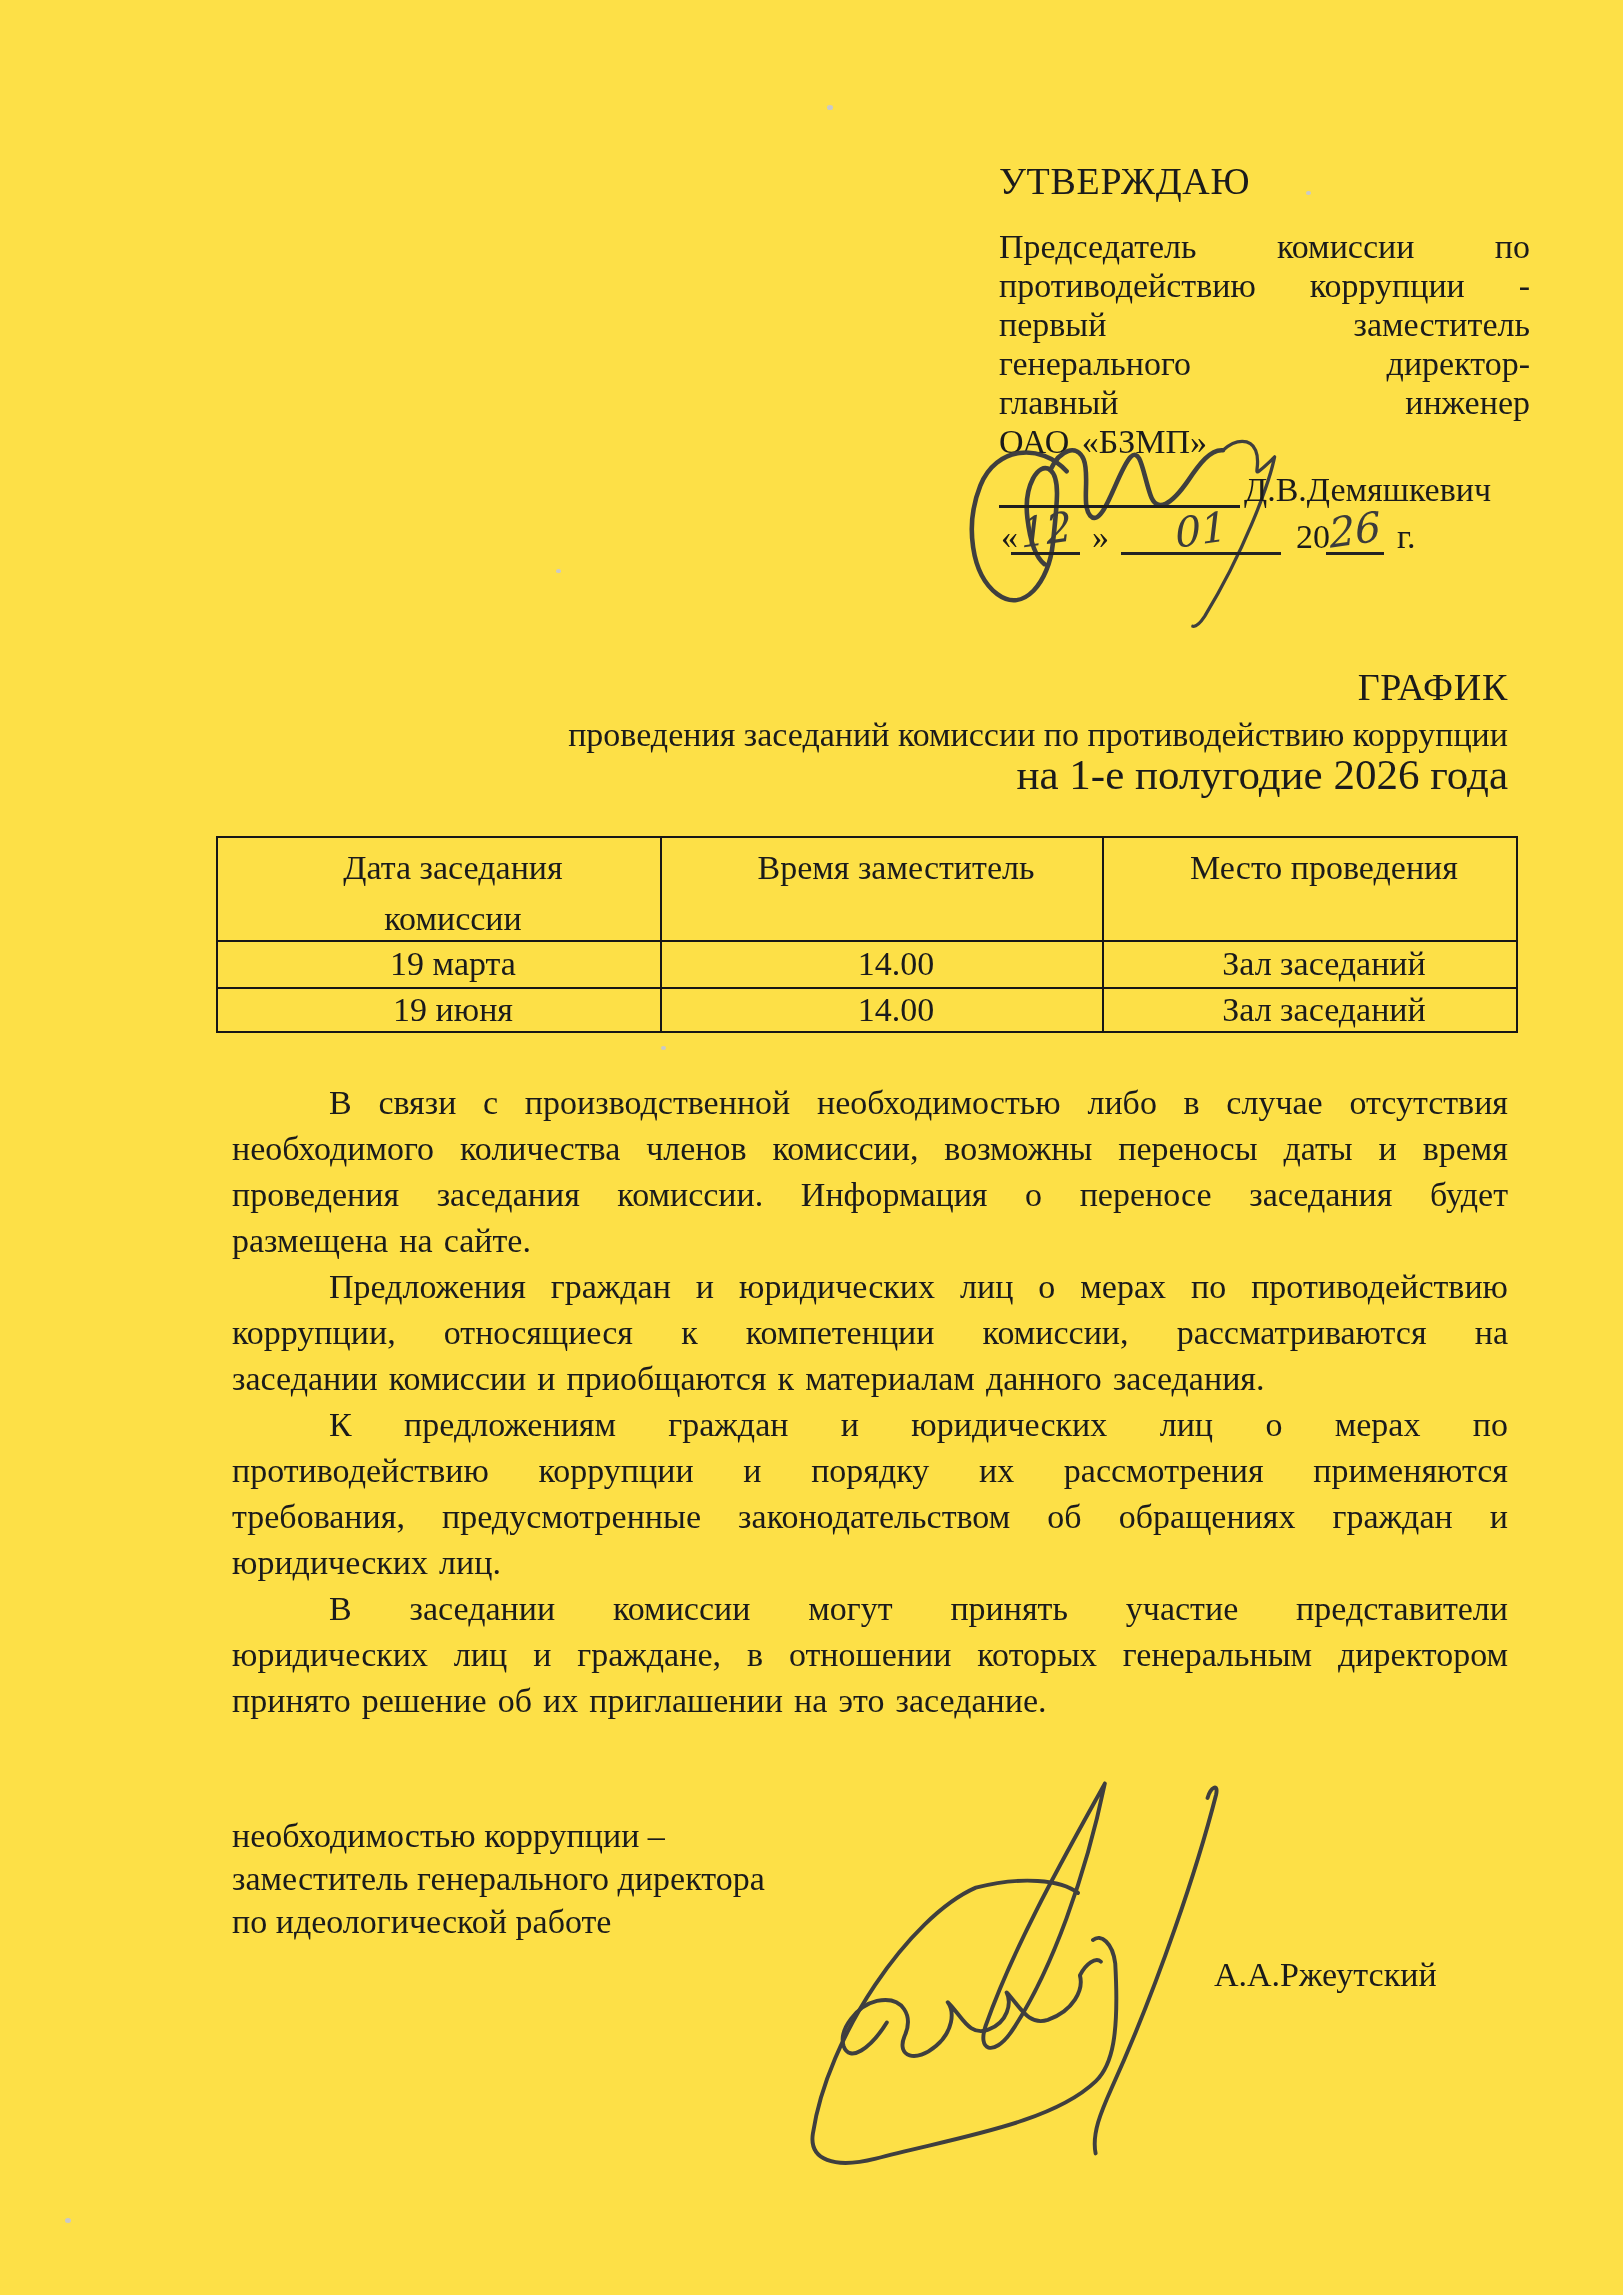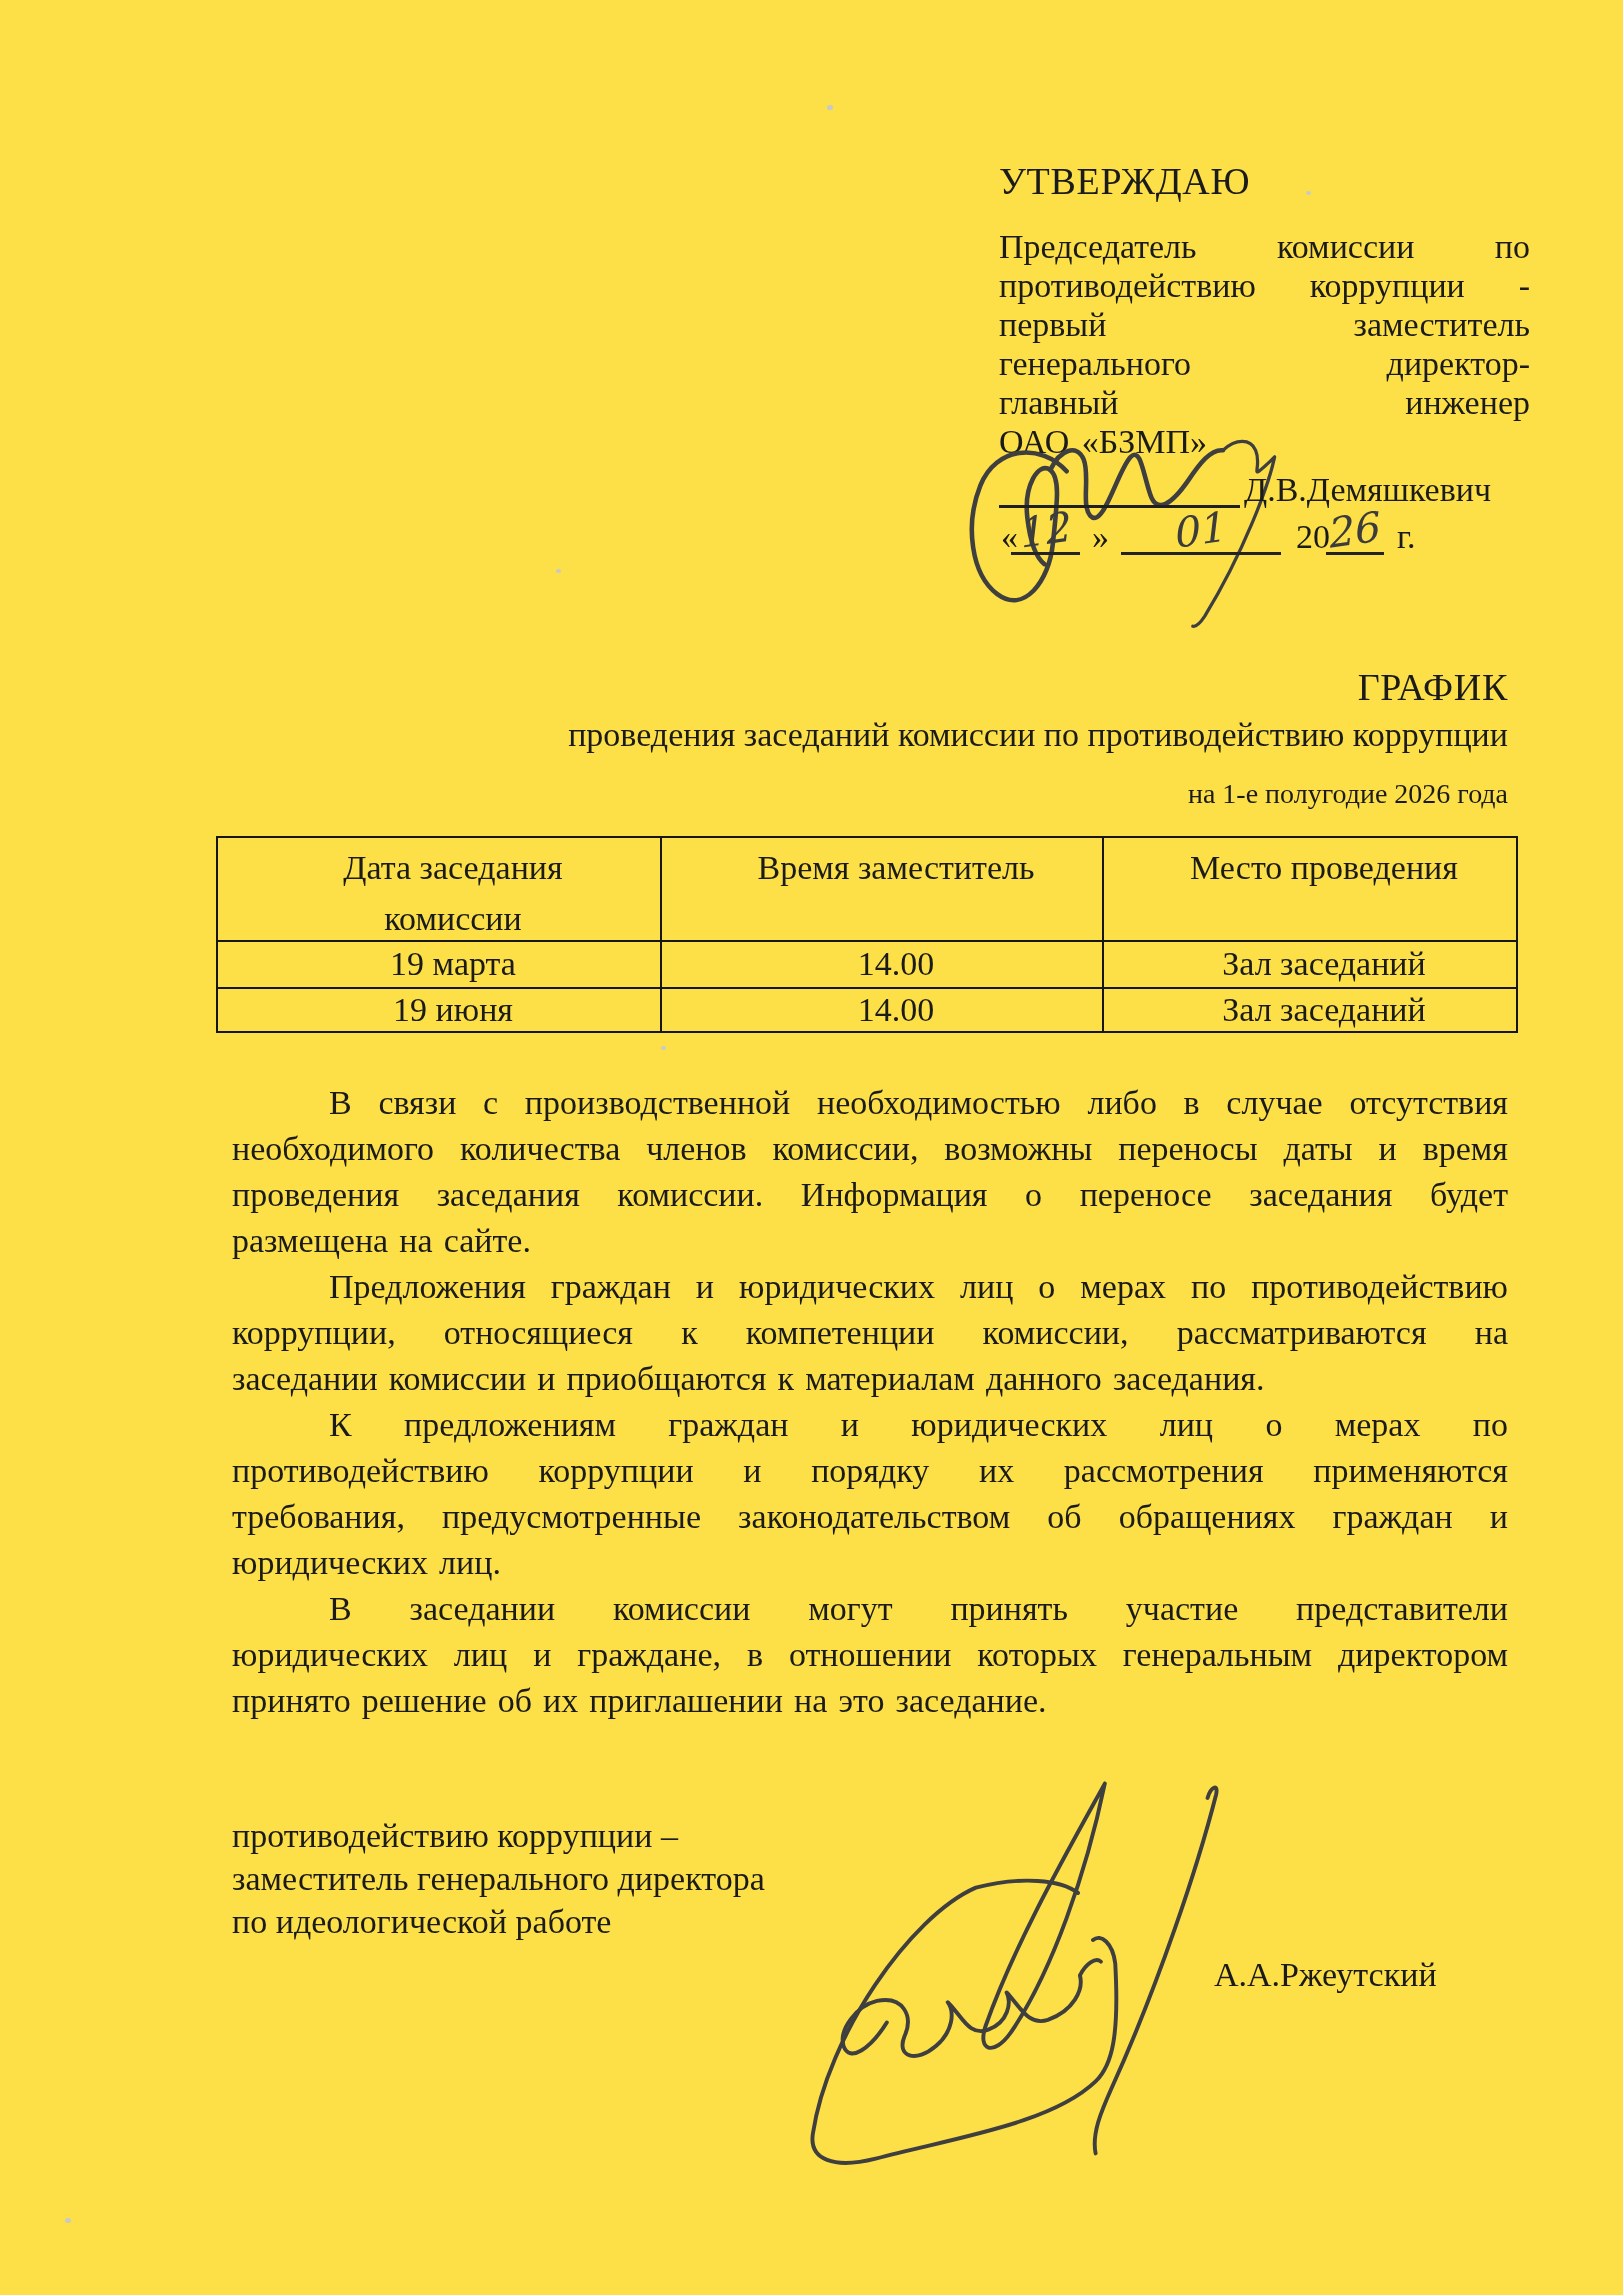--- a/index.html
+++ b/index.html
@@ -37,21 +37,21 @@
   .hw {
     display:inline-block; font-family:"DejaVu Serif", serif; font-style:italic;
     font-size:41px; color:#3c3c3c; transform:rotate(-8deg) skewX(-4deg);
     margin-top:-7.9px;
   }
 
   
   .title-line { position:absolute; left:232px; width:1276px; text-align:right; }
   .t1 { top:665px; font-size:38px; letter-spacing:0.7px; }
   .t2 { top:716px; font-size:34px; }
-  .t3 { top:778px; font-size:28px;font-family:Liberation Serif, serif; }
+  .t3 { top:750px; font-size:43px;font-family:Liberation Serif, serif; }
 
   
   table.schedule {
     position:absolute; left:216px; top:836px; width:1301px;
     border-collapse:collapse; font-size:34px; table-layout:fixed;
   }
   table.schedule, .schedule th, .schedule td { border:2px solid #161616;padding-left:28px; }
   table.schedule { border-width:2.6px; }
   .schedule th {
     font-weight:normal; vertical-align:top; text-align:center;
@@ -170,21 +170,21 @@
       <div class="bline plast">юридических лиц.</div>
     </div>
     <div>
       <div class="bline indent">В заседании комиссии могут принять участие представители</div>
       <div class="bline">юридических лиц и граждане, в отношении которых генеральным директором</div>
       <div class="bline plast">принято решение об их приглашении на это заседание.</div>
     </div>
   </section>
 
   <section class="signoff">
-    <div class="role-line">противодействию коррупции –</div>
+    <div class="role-line">необходимостью коррупции –</div>
     <div class="role-line">заместитель генерального директора</div>
     <div class="role-line">по идеологической работе</div>
   </section>
 
   <svg id="sig2" class="sig-svg" viewBox="0 0 660 615" aria-hidden="true">
     <path d="M 458 25 C 400 130, 320 270, 276 395 C 263 433, 288 442, 314 406 C 378 312, 430 160, 458 25" stroke-width="6"></path>
     <path d="M 615 47 C 620 30, 632 24, 628 42 C 600 152, 540 332, 469 489 C 452 527, 438 560, 444 590" stroke-width="6"></path>
     <path d="M 417 192 C 392 172, 330 166, 261 184 C 160 228, 34 412, 12 560 C 6 600, 44 614, 108 598 C 228 566, 376 545, 444 480 C 470 455, 480 408, 474 300 C 470 268, 452 254, 440 264" stroke-width="6"></path>
     <path d="M 125 390 C 100 430, 68 452, 59 426 C 51 400, 80 364, 110 357 C 150 349, 166 380, 152 411 C 139 443, 170 452, 200 426 C 226 404, 229 374, 218 359 C 240 380, 250 412, 280 401 C 310 390, 316 360, 308 344 C 328 365, 341 396, 371 386 C 410 372, 426 340, 420 318 C 429 300, 444 290, 452 297" stroke-width="6"></path>
   </svg>

